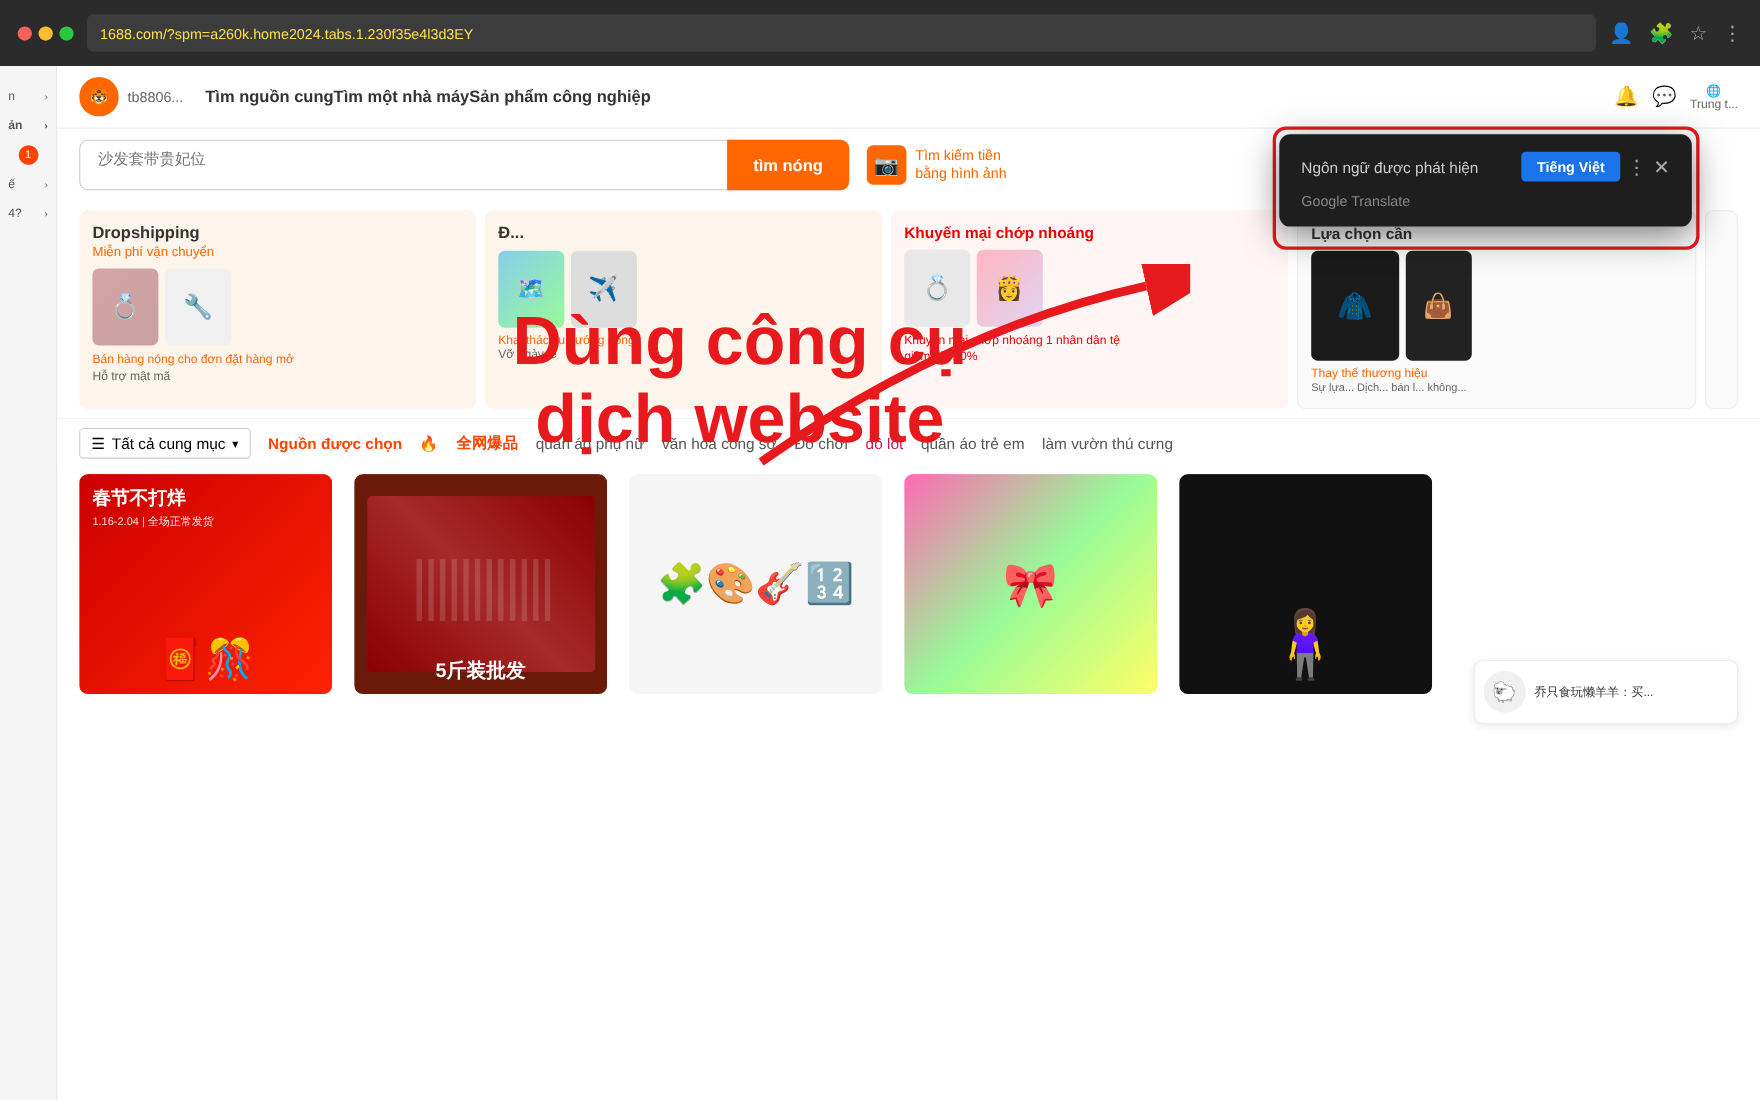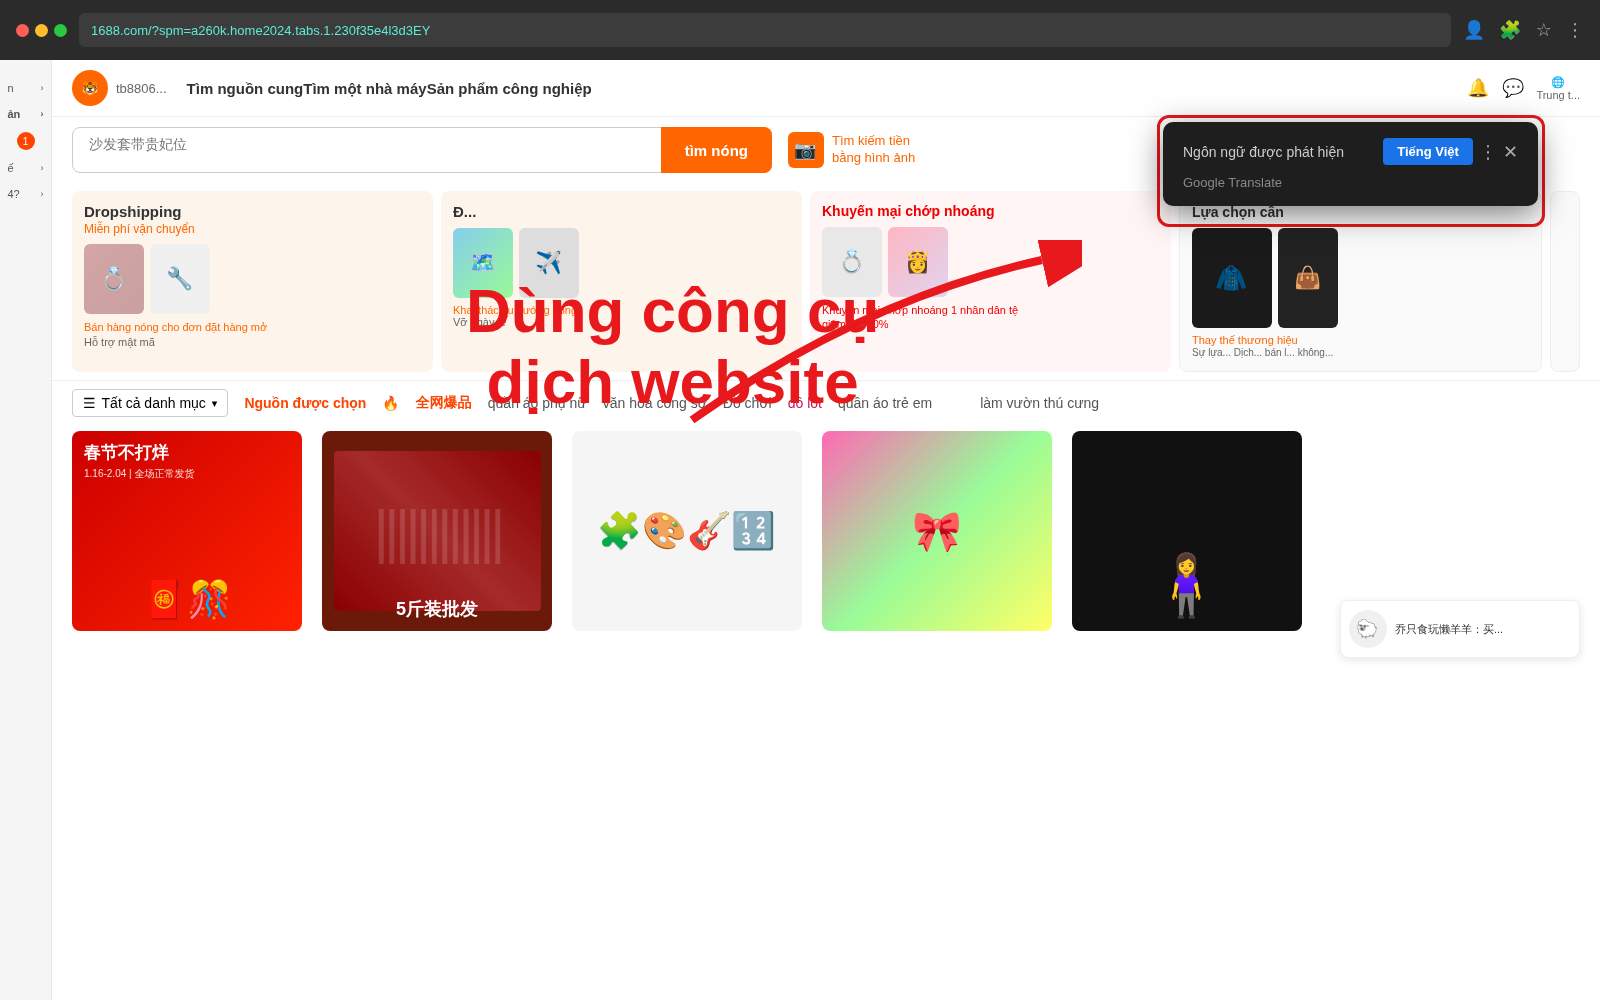--- a/index.html
+++ b/index.html
@@ -13,21 +13,21 @@
   </style>
 </head>
 <body>
 
 <div style="height:60px; background:#2b2b2b; display:flex; align-items:center; padding:0 16px; gap:12px;">
   <div style="display:flex; gap:6px;">
     <div style="width:13px;height:13px;border-radius:50%;background:#ff5f57;"></div>
     <div style="width:13px;height:13px;border-radius:50%;background:#febc2e;"></div>
     <div style="width:13px;height:13px;border-radius:50%;background:#28c840;"></div>
   </div>
-  <div style="flex:1; background:#3c3c3c; border-radius:6px; height:34px; display:flex; align-items:center; padding:0 12px; color:#5eead4; font-size:13px;">
+  <div style="flex:1; background:#3c3c3c; border-radius:6px; height:34px; display:flex; align-items:center; padding:0 12px; color:#fde047; font-size:13px;">
     <span>1688.com/?spm=a260k.home2024.tabs.1.230f35e4l3d3EY</span>
   </div>
   <div style="display:flex; gap:14px; color:#aaa; font-size:18px;">
     <span style="cursor:pointer;">👤</span>
     <span style="cursor:pointer;">🧩</span>
     <span style="cursor:pointer;">☆</span>
     <span style="cursor:pointer;">⋮</span>
   </div>
 </div>
 
@@ -149,32 +149,32 @@
             <polygon points="0 0, 10 3.5, 0 7" fill="#e8191c"></polygon>
           </marker>
         </defs>
         <path d="M 30 180 Q 200 60 380 20" stroke="#e8191c" stroke-width="8" fill="none" marker-end="url(#arrowhead)"></path>
       </svg>
     </div>
 
     <div style="padding:8px 20px;display:flex;align-items:center;gap:16px;font-size:14px;border-top:1px solid #f0f0f0;overflow:hidden;background:#fff;">
       <div style="display:flex;align-items:center;gap:6px;border:1px solid #ccc;border-radius:4px;padding:5px 10px;cursor:pointer;">
         <span>☰</span>
-        <span>Tất cả danh mục</span>
+        <span>Tất cả cung mục</span>
         <span style="font-size:11px;">▾</span>
       </div>
       <span style="color:#ff4400;font-weight:bold;cursor:pointer;">Nguồn được chọn</span>
       <span style="color:#ff4400;">🔥</span>
       <span style="color:#ff4400;font-weight:bold;cursor:pointer;">全网爆品</span>
       <span style="color:#555;cursor:pointer;white-space:nowrap;">quần áo phụ nữ</span>
       <span style="color:#555;cursor:pointer;white-space:nowrap;">văn hóa công sở</span>
       <span style="color:#555;cursor:pointer;white-space:nowrap;">Đồ chơi</span>
       <span style="color:#be185d;cursor:pointer;white-space:nowrap;">đồ lót</span>
       <span style="color:#555;cursor:pointer;white-space:nowrap;">quần áo trẻ em</span>
-      <span style="color:#555;cursor:pointer;white-space:nowrap;margin-left:32px;">làm vườn thú cưng</span>
+      <span style="color:#555;cursor:pointer;white-space:nowrap;">làm vườn thú cưng</span>
     </div>
 
     <div style="position:absolute;right:20px;top:540px;width:240px;height:58px;background:white;border:1px solid #eee;border-radius:8px;display:flex;align-items:center;gap:8px;padding:8px;z-index:5;cursor:pointer;box-shadow:0 2px 8px rgba(0,0,0,0.1);">
       <div style="width:38px;height:38px;background:#f0f0f0;border-radius:50%;display:flex;align-items:center;justify-content:center;font-size:18px;flex-shrink:0;">🐑</div>
       <span style="font-size:11px;color:#333;">乔只食玩懒羊羊：买...</span>
     </div>
 
     <div style="display:flex;gap:20px;padding:6px 20px;overflow:hidden;">
 
       <div style="flex:1;min-width:190px;max-width:230px;border-radius:8px;overflow:hidden;cursor:pointer;">

